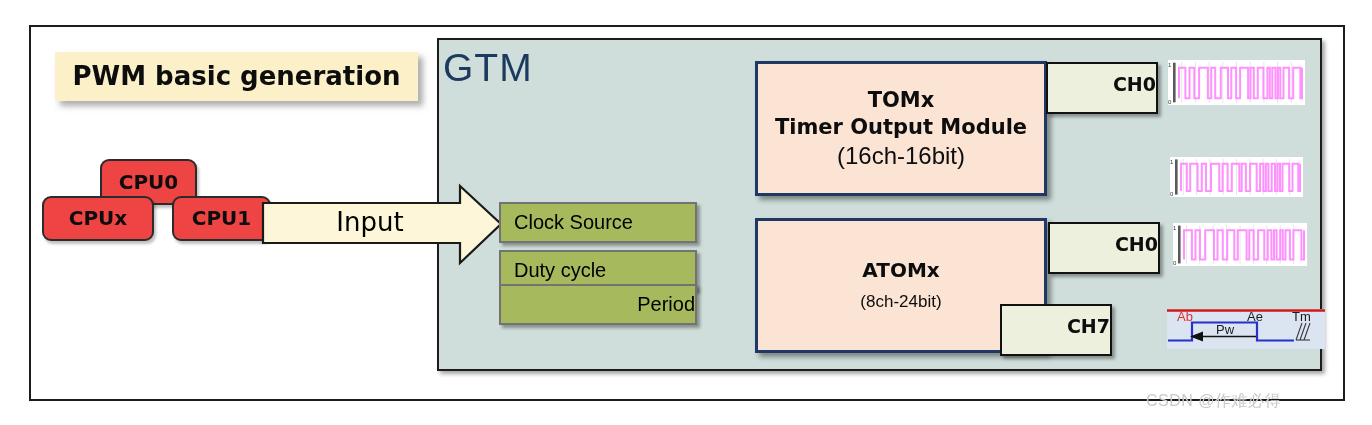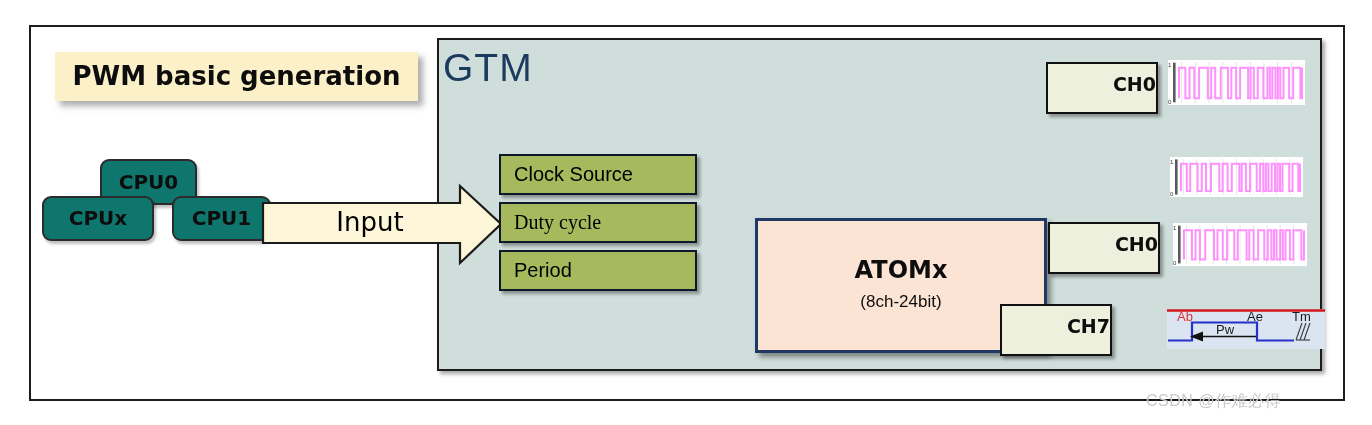--- a/index.html
+++ b/index.html
@@ -7,47 +7,47 @@
          font-family:"Liberation Sans",sans-serif;}
   .abs{position:absolute;box-sizing:border-box;}
 
   .outer-frame{left:29px;top:25px;width:1316px;height:376px;border:2px solid #1c1c1c;background:#fff;}
 
   .title-box{left:55px;top:52px;width:363px;height:49px;background:#fbf0c7;
              box-shadow:5px 5px 6px rgba(130,130,130,.65);
              font-family:"DejaVu Sans",sans-serif;font-weight:bold;font-size:26px;color:#0d0d0d;
              text-align:center;line-height:49px;}
 
-  .cpu{background:#0f766e;border:2px solid #2b2b2b;border-radius:9px;
+  .cpu{background:#ef4444;border:2px solid #2b2b2b;border-radius:9px;
        font-family:"DejaVu Sans",sans-serif;font-weight:bold;font-size:20px;color:#0d0d0d;
        text-align:center;box-shadow:2px 3px 3px rgba(0,0,0,.25);}
   .cpu0{left:100px;top:159px;width:97px;height:46px;line-height:42px;}
   .cpux{left:42px;top:196px;width:112px;height:45px;line-height:41px;}
   .cpu1{left:160px;top:196px;width:99px;height:45px;line-height:41px;margin-left:12px;}
 
   .arrow-svg{left:260px;top:180px;width:245px;height:90px;}
   .arrow-label{left:280px;top:207px;width:180px;text-align:center;
                font-family:"DejaVu Sans",sans-serif;font-size:26px;color:#000000;}
 
   .gtm-panel{left:437px;top:38px;width:885px;height:333px;background:#cfdeda;
              border:2px solid #1c1c1c;box-shadow:3px 3px 4px rgba(0,0,0,.35);}
   .gtm-label{left:443px;top:46px;font-size:39px;color:#1b3a5e;letter-spacing:1px;}
 
-  .green-box{left:499px;width:198px;height:41px;background:#a6b95c;border:2px solid #0f172a;
+  .green-box{left:499px;width:198px;height:41px;background:#a6b95c;border:2px solid #737373;
              box-shadow:3px 3px 3px rgba(0,0,0,.35);
-             font-size:20px;color:#000;padding-left:13px;line-height:37px;}
-  .gb0{top:154px;} .gb1{top:202px;font-family:Liberation Serif, serif;} .gb2{top:250px;}
+             font-size:20px;color:#000;padding-left:13px;line-height:37px;margin-top:48px;}
+  .gb0{top:154px;} .gb1{top:202px;} .gb2{top:236px;text-align:right;}
 
   .module{left:755px;width:292px;height:135px;background:#fce4d5;border:3px solid #1f3864;
           box-shadow:4px 4px 5px rgba(0,0,0,.4);
           display:flex;flex-direction:column;align-items:center;justify-content:center;
           text-align:center;color:#0d0d0d;}
   .mod-tom{top:61px;} .mod-atom{top:218px;}
   .mod-name{font-family:"DejaVu Sans",sans-serif;font-weight:bold;font-size:21px;line-height:27px;}
-  .mod-name-big{font-family:"DejaVu Sans",sans-serif;font-weight:bold;font-size:24px;line-height:32px;}
+  .mod-name-big{font-family:"DejaVu Sans",sans-serif;font-weight:bold;font-size:20px;line-height:32px;}
   .mod-sub{font-family:"DejaVu Sans",sans-serif;font-weight:bold;font-size:21px;line-height:27px;}
   .mod-spec{font-family:"Liberation Sans",sans-serif;font-size:24px;line-height:29px;}
   .mod-spec-big{font-family:"Liberation Sans",sans-serif;font-size:17px;line-height:31px;}
 
   .chan{width:112px;height:52px;background:#eef0de;border:2px solid #111;
         box-shadow:3px 3px 3px rgba(0,0,0,.35);
         font-family:"DejaVu Sans",sans-serif;font-weight:bold;font-size:19px;color:#0d0d0d;
         text-align:right;line-height:40px;}
   .ch-t0{left:1046px;top:62px;} .ch-t15{left:1046px;top:152px;}
   .ch-a0{left:1048px;top:222px;} .ch-a7{left:1000px;top:304px;}
@@ -79,20 +79,25 @@
 
   <svg class="abs arrow-svg" width="245" height="90" viewBox="0 0 245 90">
     <polygon points="3,23 200,23 200,6 241,44 200,83 200,63 3,63" fill="#fdf6d8" stroke="#1a1a1a" stroke-width="2.2" stroke-linejoin="miter"></polygon>
   </svg>
   <div class="abs arrow-label">Input</div>
 
   <div class="abs green-box gb0">Clock Source</div>
   <div class="abs green-box gb1">Duty cycle</div>
   <div class="abs green-box gb2">Period</div>
 
+  <div class="abs module mod-tom">
+    <div class="mod-name">TOMx</div>
+    <div class="mod-sub">Timer Output Module</div>
+    <div class="mod-spec">(16ch-16bit)</div>
+  </div>
 
   <div class="abs module mod-atom">
     <div class="mod-name-big">ATOMx</div>
     <div class="mod-spec-big">(8ch-24bit)</div>
   </div>
 
   <div class="abs chan ch-t0">CH0</div>
   <div class="abs chan ch-a0">CH0</div>
   <div class="abs chan ch-a7">CH7</div>
 

